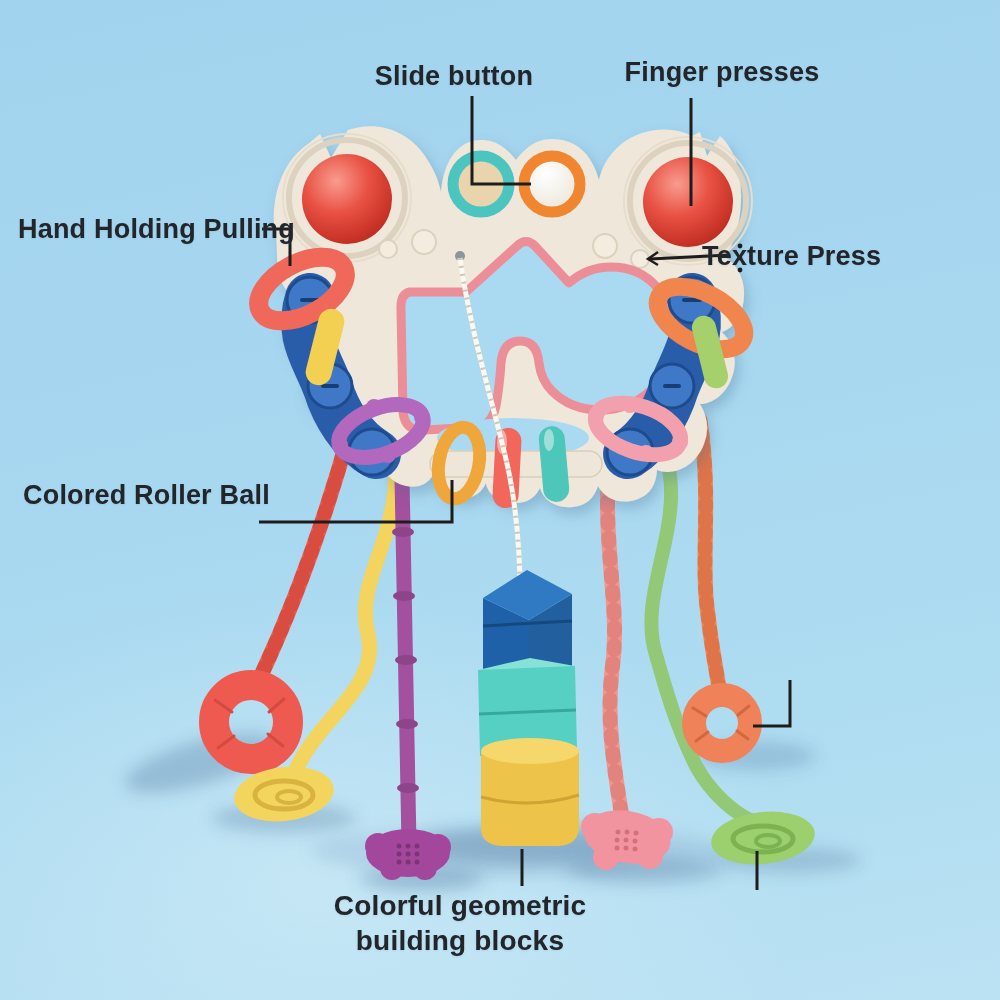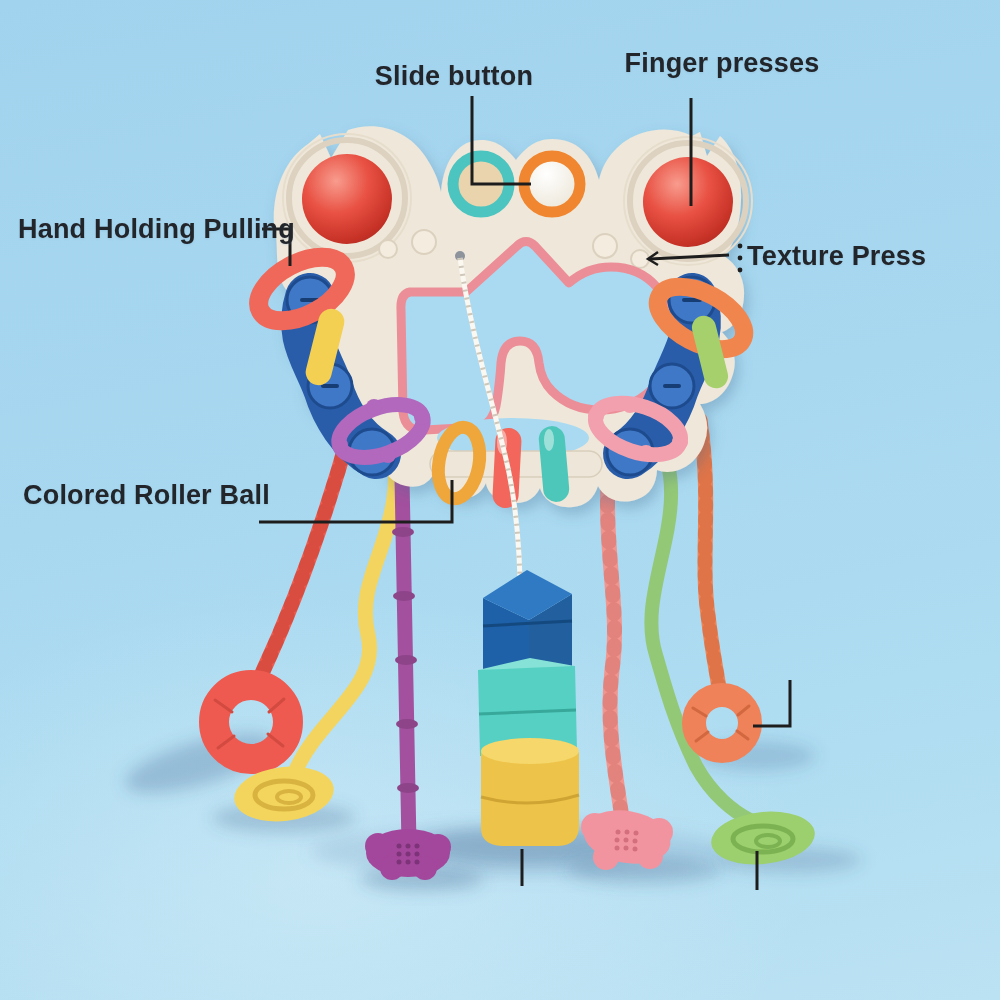--- a/index.html
+++ b/index.html
@@ -322,19 +322,23 @@
         </g>
       </g>
       <polyline points="259,522 452,522 452,480"></polyline>
       <polyline points="790,680 790,726 753,726"></polyline>
       <line x1="522" y1="849" x2="522" y2="886"></line>
       <line x1="757" y1="851" x2="757" y2="890"></line>
     </g>
   </svg>
 
   <div class="label center" style="left:454px;top:61px">Slide button</div>
-  <div class="label center" style="left:722px;top:48px">Finger presses</div>
+  <div class="label center" style="left:722px;top:57px">Finger presses</div>
   <div class="label" style="left:18px;top:214px">Hand Holding Pulling</div>
-  <div class="label" style="left:747px;top:241px">Texture Press</div>
+  <div class="label" style="left:702px;top:241px">Texture Press</div>
   <div class="label" style="left:23px;top:480px">Colored Roller Ball</div>
 
+  <div class="label center big" style="left:460px;top:888px">
+    <div>Colorful geometric</div>
+    <div>building blocks</div>
+  </div>
 
 </div>
 
 </body></html>

